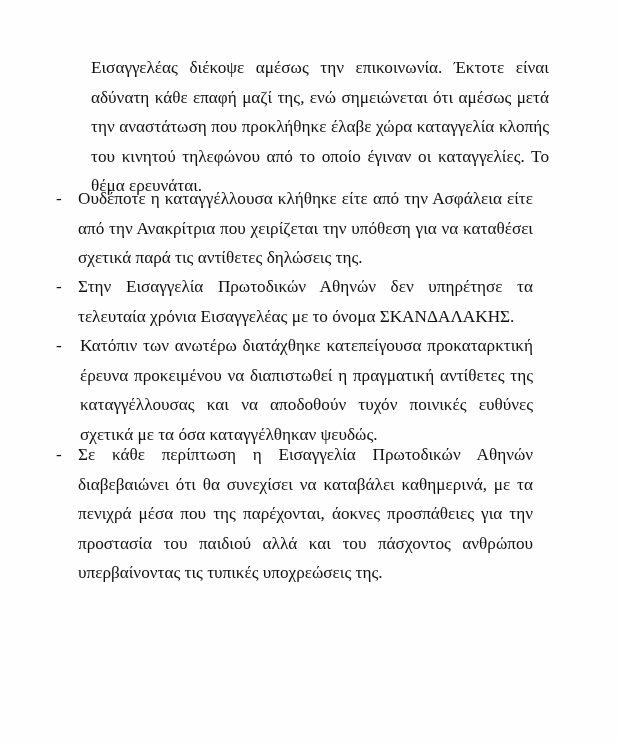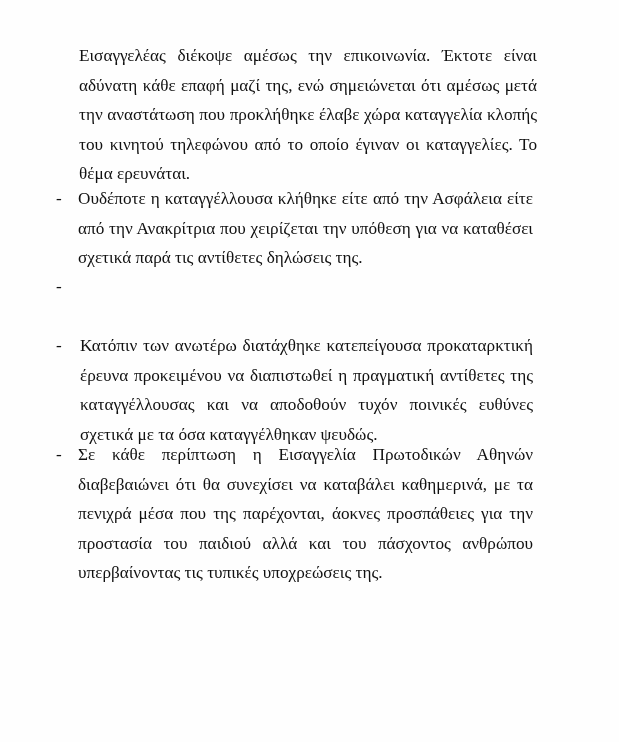--- a/index.html
+++ b/index.html
@@ -24,21 +24,21 @@
       background: #fefefe;
     }
     .para {
       position: absolute;
       left: 75px;
       width: 458px;
       font-size: 17.2px;
       line-height: 29.5px;
       text-align: justify;
       text-align-last: left;
-      margin: 4px;
+      margin: 16px;
     }
     .bullet-item {
       position: absolute;
       left: 78px;
       width: 455px;
       font-size: 17.2px;
       line-height: 29.5px;
       text-align: justify;
       text-align-last: left;
       margin: 0;
@@ -64,20 +64,21 @@
 
   <p id="p0" class="para">Εισαγγελέας διέκοψε αμέσως την επικοινωνία. Έκτοτε είναι αδύνατη κάθε επαφή μαζί της, ενώ σημειώνεται ότι αμέσως μετά την αναστάτωση που προκλήθηκε έλαβε χώρα καταγγελία κλοπής του κινητού τηλεφώνου από το οποίο έγιναν οι καταγγελίες. Το θέμα ερευνάται.</p>
 
   <div id="b1" class="bullet-item">
     <span class="dash">-</span>
     <span>Ουδέποτε η καταγγέλλουσα κλήθηκε είτε από την Ασφάλεια είτε από την Ανακρίτρια που χειρίζεται την υπόθεση για να καταθέσει σχετικά παρά τις αντίθετες δηλώσεις της.</span>
   </div>
 
   <div id="b2" class="bullet-item">
     <span class="dash">-</span>
+    <span>Στην Εισαγγελία Πρωτοδικών Αθηνών δεν υπηρέτησε τα τελευταία χρόνια Εισαγγελέας με το όνομα ΣΚΑΝΔΑΛΑΚΗΣ.</span>
   </div>
 
   <div id="b3" class="bullet-item">
     <span class="dash">-</span>
     <span>Κατόπιν των ανωτέρω διατάχθηκε κατεπείγουσα προκαταρκτική έρευνα προκειμένου να διαπιστωθεί η πραγματική αντίθετες της καταγγέλλουσας και να αποδοθούν τυχόν ποινικές ευθύνες σχετικά με τα όσα καταγγέλθηκαν ψευδώς.</span>
   </div>
 
   <div id="b4" class="bullet-item">
     <span class="dash">-</span>
     <span>Σε κάθε περίπτωση η Εισαγγελία Πρωτοδικών Αθηνών διαβεβαιώνει ότι θα συνεχίσει να καταβάλει καθημερινά, με τα πενιχρά μέσα που της παρέχονται, άοκνες προσπάθειες για την προστασία του παιδιού αλλά και του πάσχοντος ανθρώπου υπερβαίνοντας τις τυπικές υποχρεώσεις της.</span>

